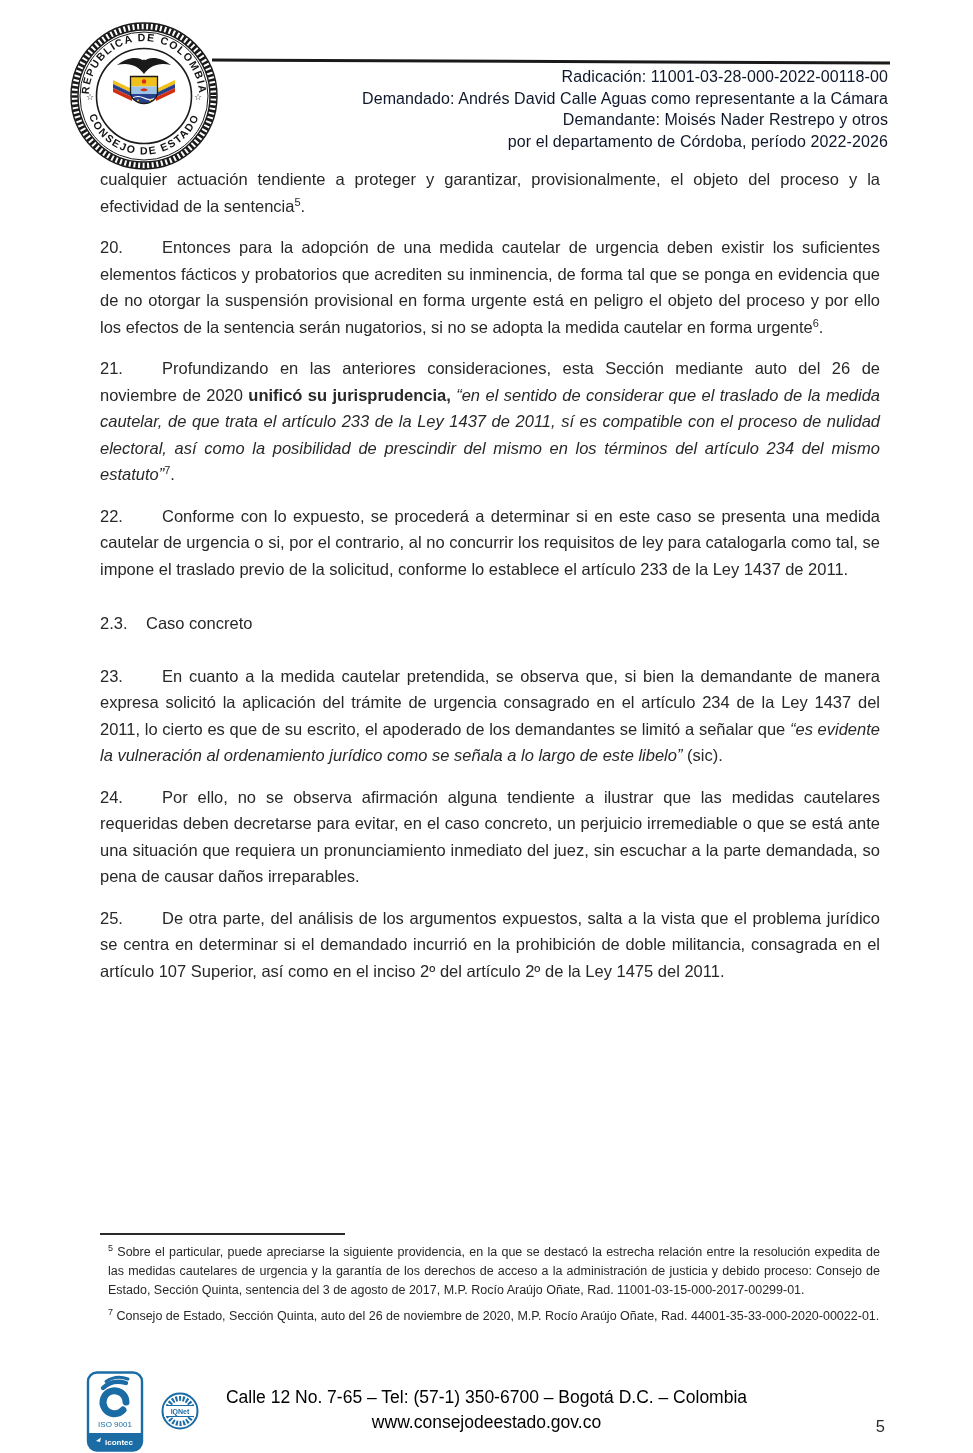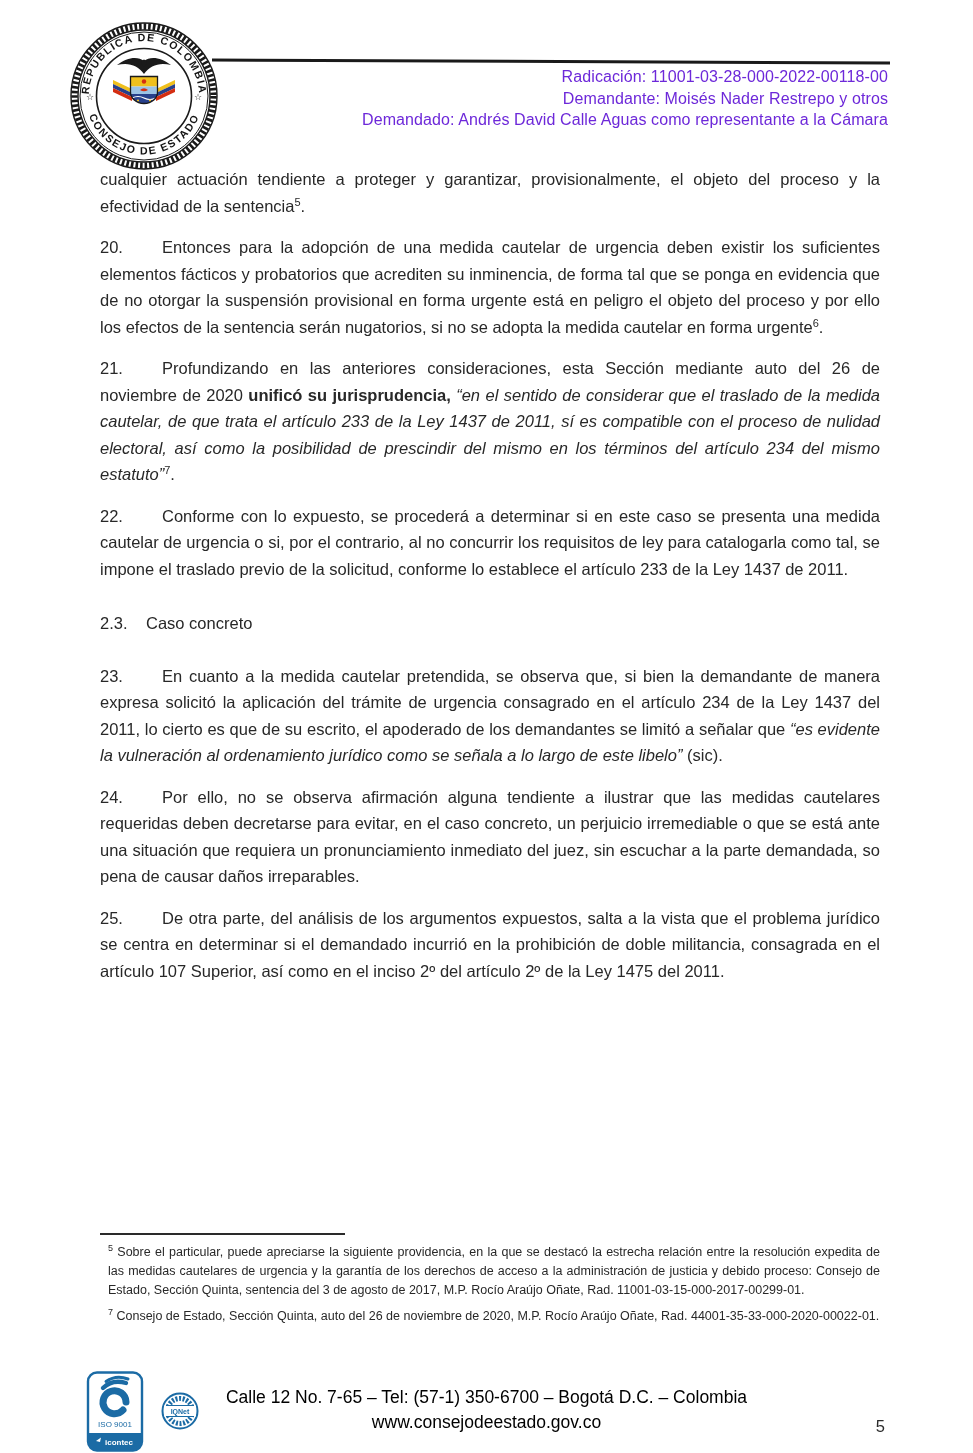--- a/index.html
+++ b/index.html
@@ -30,21 +30,21 @@
     top: 21px;
     width: 150px;
     height: 150px;
   }
   .header-info {
     position: absolute;
     top: 66px;
     right: 85px;
     width: 640px;
     text-align: right;
-    color: #6d28d9;
+    color: #0f172a;
     font-size: 16px;
     line-height: 21.5px;
     letter-spacing: 0.1px;
   }
 
   
   .body-content {
     position: absolute;
     left: 100px;
     top: 166px;
@@ -171,22 +171,23 @@
         <path d="M63 77 q6 -3 12 0 q6 3 12 0" stroke="#ffffff" stroke-width="1.2" fill="none"></path>
         <circle cx="69" cy="79.5" r="1.1" fill="#f0c01d"></circle>
         <circle cx="81" cy="79.5" r="1.1" fill="#f0c01d"></circle>
       </g>
       <path d="M61.5 55.5 h27 v15 a13.5 11.5 0 0 1 -13.5 12 a13.5 11.5 0 0 1 -13.5 -12 Z" fill="none" stroke="#1a1a1a" stroke-width="1.3"></path>
     </svg>
   </div>
 
   <div class="header-info">
     <div>Radicación: 11001-03-28-000-2022-00118-00</div>
+    <div>Demandado: Andrés David Calle Aguas como representante a la Cámara</div>
     <div>Demandante: Moisés Nader Restrepo y otros</div>
-    <div>Demandado: Andrés David Calle Aguas como representante a la Cámara</div>
+    <div>por el departamento de Córdoba, período 2022-2026</div>
   </div>
 
   <div class="body-content">
 
     <p><span>cualquier actuación tendiente a proteger y garantizar, provisionalmente, el objeto del proceso y la efectividad de la sentencia</span><sup class="fn-ref">5</sup><span>.</span></p>
 
     <p><span class="pnum">20.</span><span>Entonces para la adopción de una medida cautelar de urgencia deben existir los suficientes elementos fácticos y probatorios que acrediten su inminencia, de forma tal que se ponga en evidencia que de no otorgar la suspensión provisional en forma urgente está en peligro el objeto del proceso y por ello los efectos de la sentencia serán nugatorios, si no se adopta la medida cautelar en forma urgente</span><sup class="fn-ref">6</sup><span>.</span></p>
 
     <p><span class="pnum">21.</span><span>Profundizando en las anteriores consideraciones, esta Sección mediante auto del 26 de noviembre de 2020 </span><span class="bold">unificó su jurisprudencia, </span><span class="quote-italic">“en el sentido de considerar que el traslado de la medida cautelar, de que trata el artículo 233 de la Ley 1437 de 2011, sí es compatible con el proceso de nulidad electoral, así como la posibilidad de prescindir del mismo en los términos del artículo 234 del mismo estatuto”</span><sup class="fn-ref">7</sup><span>.</span></p>
 

